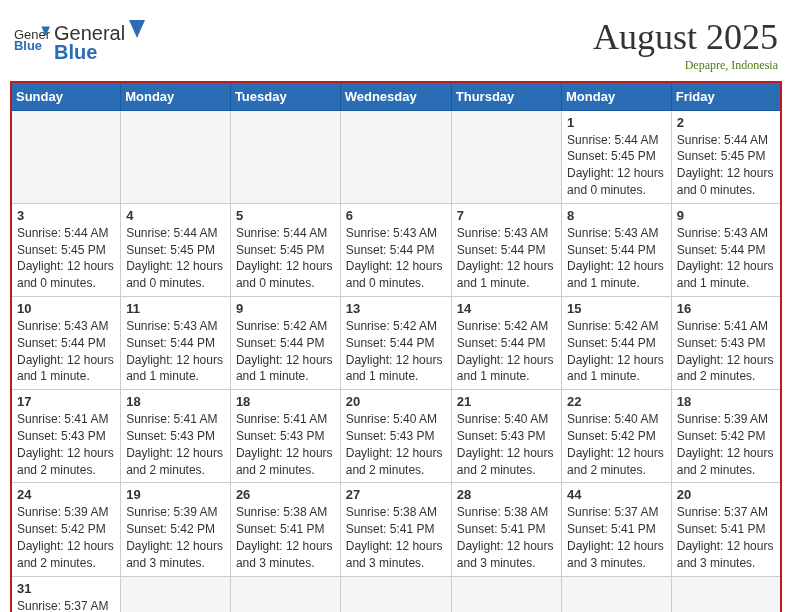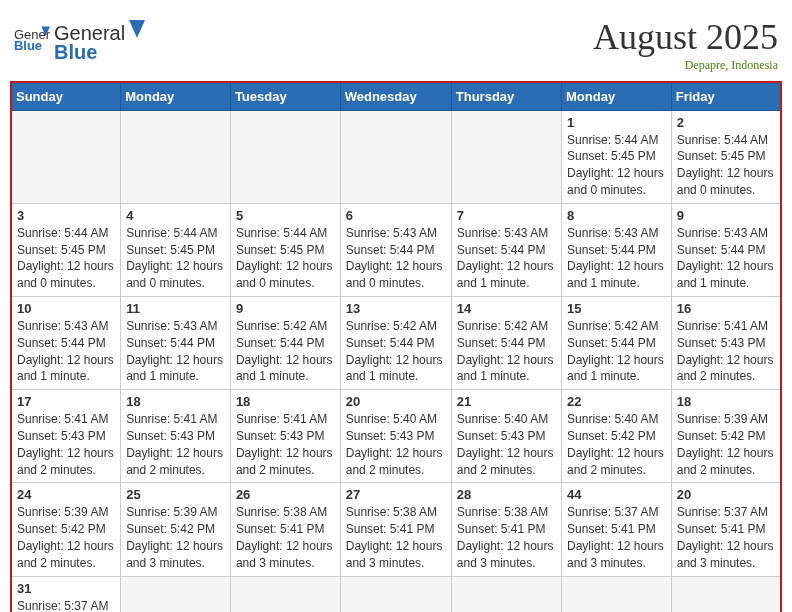--- a/index.html
+++ b/index.html
@@ -295,21 +295,21 @@
       </tr>
       <tr>
         <td>
           <span class="day-num">24</span>
           <div class="cell-content" style="white-space: pre-line;">Sunrise: 5:39 AM
 Sunset: 5:42 PM
 Daylight: 12 hours
 and 2 minutes.</div>
         </td>
         <td>
-          <span class="day-num">25</span>
+          <span class="day-num">19</span>
           <div class="cell-content" style="white-space: pre-line;">Sunrise: 5:39 AM
 Sunset: 5:42 PM
 Daylight: 12 hours
 and 3 minutes.</div>
         </td>
         <td>
           <span class="day-num">26</span>
           <div class="cell-content" style="white-space: pre-line;">Sunrise: 5:38 AM
 Sunset: 5:41 PM
 Daylight: 12 hours

